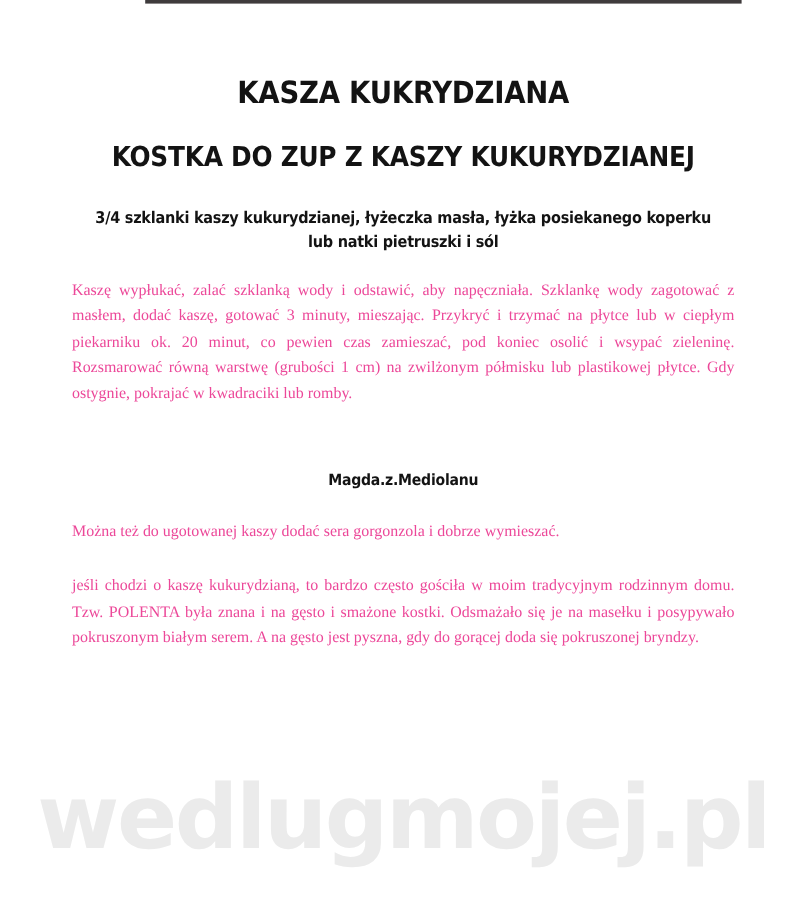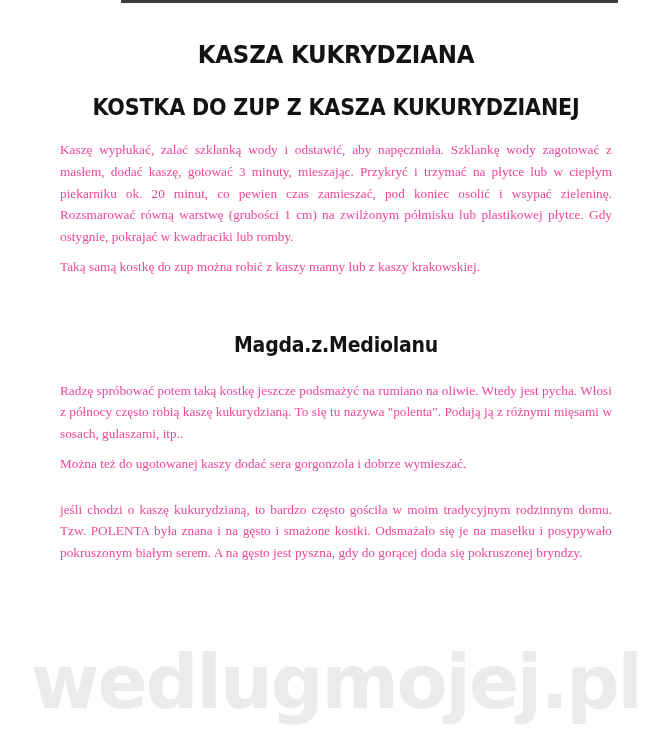--- a/index.html
+++ b/index.html
@@ -52,21 +52,21 @@
     font-family: "DejaVu Sans Condensed", "Liberation Sans Narrow", "Liberation Sans", sans-serif;
     font-weight: bold;
     text-align: center;
     color: #131313;
     letter-spacing: -0.2px;
   }
 
   .h-doc-title {
     font-size: 25.5px;
     margin: 0;
-    padding-top: 40px;
+    padding-top: 64px;
     line-height: 1.1;
   }
 
   .h-author {
     font-size: 15px;
     margin: 0;
     padding-top: 36px;
     line-height: 1.1;
   }
 
@@ -80,21 +80,21 @@
   .h-ingredients {
     font-size: 13.4px;
     margin: 0;
     padding-top: 29px;
     line-height: 1.42;
     padding-left: 8px;
     padding-right: 8px;
   }
 
   .h-section {
-    font-size: 21px;
+    font-size: 13px;
     margin: 0;
     line-height: 1.1;
   }
 
   .h-section.magda { padding-top: 56px; }
   .h-section.elwira { padding-top: 57px; }
 
   
   .body-block {
     padding-top: 19px;
@@ -144,32 +144,31 @@
 
   <div class="top-rule"></div>
 
   <div class="watermark">wedlugmojej.pl</div>
 
   <div class="content text-layer">
 
     <h1 class="h-doc-title">KASZA KUKRYDZIANA</h1>
 
 
-    <h2 class="h-recipe-title">KOSTKA DO ZUP Z KASZA KUKURYDZIANEJ</h2>
+    <h2 class="h-recipe-title">KOSTKA DO ZUP Z KASZY KUKURYDZIANEJ</h2>
 
+    <p class="h-ingredients">3/4 szklanki kaszy kukurydzianej, łyżeczka masła, łyżka posiekanego koperku lub natki pietruszki i sól</p>
 
     <div class="body-block">
       <p class="para">Kaszę wypłukać, zalać szklanką wody i odstawić, aby napęczniała. Szklankę wody zagotować z masłem, dodać kaszę, gotować 3 minuty, mieszając. Przykryć i trzymać na płytce lub w ciepłym piekarniku ok. 20 minut, co pewien czas zamieszać, pod koniec osolić i wsypać zieleninę. Rozsmarować równą warstwę (grubości 1 cm) na zwilżonym półmisku lub plastikowej płytce. Gdy ostygnie, pokrajać w kwadraciki lub romby.</p>
-      <p class="para">Taką samą kostkę do zup można robić z kaszy manny lub z kaszy krakowskiej.</p>
     </div>
 
     <h2 class="h-section magda">Magda.z.Mediolanu</h2>
 
     <div class="body-block magda-block">
-      <p class="para">Radzę spróbować potem taką kostkę jeszcze podsmażyć na rumiano na oliwie. Wtedy jest pycha. Włosi z północy często robią kaszę kukurydzianą. To się tu nazywa "polenta". Podają ją z różnymi mięsami w sosach, gulaszami, itp..</p>
       <p class="para">Można też do ugotowanej kaszy dodać sera gorgonzola i dobrze wymieszać.</p>
     </div>
 
 
     <div class="body-block elwira-block">
       <p class="para">jeśli chodzi o kaszę kukurydzianą, to bardzo często gościła w moim tradycyjnym rodzinnym domu. Tzw. POLENTA była znana i na gęsto i smażone kostki. Odsmażało się je na masełku i posypywało pokruszonym białym serem. A na gęsto jest pyszna, gdy do gorącej doda się pokruszonej bryndzy.</p>
     </div>
 
   </div>
 </div>

